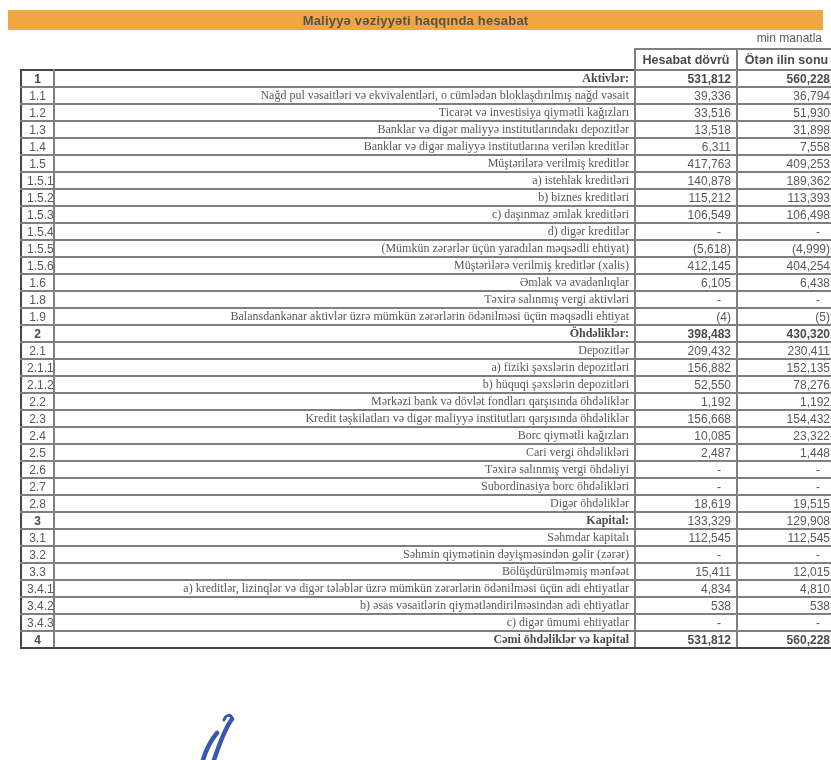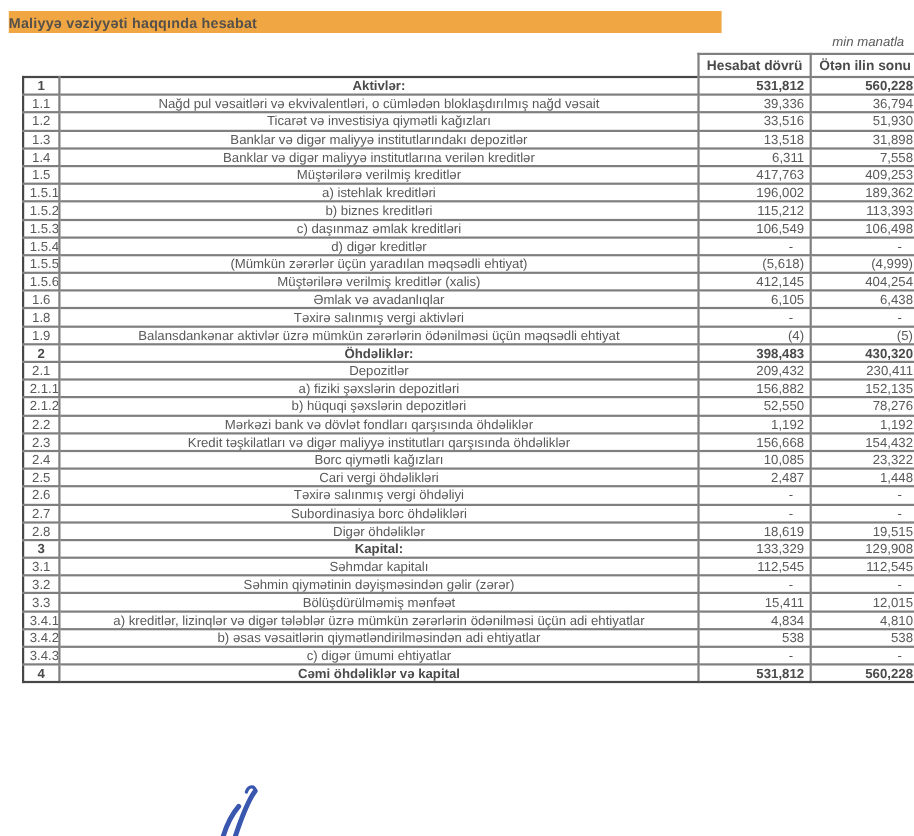--- a/index.html
+++ b/index.html
@@ -10,48 +10,48 @@
     --grid:#7F7F7F;
     --outer:#474747;
     --sig:#3A57B0;
   }
   html,body{margin:0;padding:0;background:#ffffff;}
   .page{
     position:relative;width:831px;height:760px;background:#ffffff;overflow:hidden;
     font-family:"Liberation Sans",sans-serif;
   }
   .title-bar{
-    position:absolute;left:8px;top:10px;width:648px;height:20px;
+    position:absolute;left:8px;top:10px;width:815px;height:20px;
     background:var(--orange);
-    display:flex;align-items:center;
+    display:flex;align-items:center;justify-content:center;
   }
   .title-bar span{
     font-size:13px;font-weight:bold;color:var(--title-text);letter-spacing:.2px;
   }
   .unit-note{
     position:absolute;top:31px;right:9px;
-    font-size:12px;font-style:italic;color:var(--body-text);margin-left:32px;
+    font-size:12px;color:var(--body-text);margin-left:32px;
   }
   table.fin{
     position:absolute;left:20px;top:48px;width:815px;
     border-collapse:collapse;table-layout:fixed;
     font-size:12px;color:var(--body-text);padding-left:24px;
   }
   table.fin th,table.fin td{
     border:2px solid var(--grid);
     padding:0 5px;overflow:hidden;white-space:nowrap;
   }
   thead th{
     height:19px;font-size:12.5px;font-weight:bold;color:var(--strong-text);
     border:2px solid var(--outer);text-align:center;padding:1px 4px 0;
   }
   thead td.nb{border:none;background:#fff;}
   tbody td{height:14.2px;padding-top:1px;}
   td.idx{text-align:center;padding:1px 2px 0;}
-  td.lbl{text-align:center;}
+  td.lbl{text-align:right;font-family:Liberation Serif, serif;}
   td.val{text-align:right;}
   td.val.dash{padding-right:15px;}
   tr.bold td{font-weight:bold;color:var(--strong-text);}
   tr.bold-label td.idx,tr.bold-label td.lbl{font-weight:bold;color:var(--strong-text);}
   
   tbody tr td:first-child{border-left-color:var(--outer);}
   tbody tr td:last-child{border-right-color:var(--outer);}
   tbody tr:first-child td{border-top-color:var(--outer);}
   tbody tr:last-child td{border-bottom-color:var(--outer);}
   .signature{
@@ -118,21 +118,21 @@
         </tr>
         <tr>
           <td class="idx">1.5</td>
           <td class="lbl">Müştərilərə verilmiş kreditlər</td>
           <td class="val">417,763</td>
           <td class="val">409,253</td>
         </tr>
         <tr>
           <td class="idx">1.5.1</td>
           <td class="lbl">a) istehlak kreditləri</td>
-          <td class="val">196,002</td>
+          <td class="val">140,878</td>
           <td class="val">189,362</td>
         </tr>
         <tr>
           <td class="idx">1.5.2</td>
           <td class="lbl">b) biznes kreditləri</td>
           <td class="val">115,212</td>
           <td class="val">113,393</td>
         </tr>
         <tr>
           <td class="idx">1.5.3</td>

